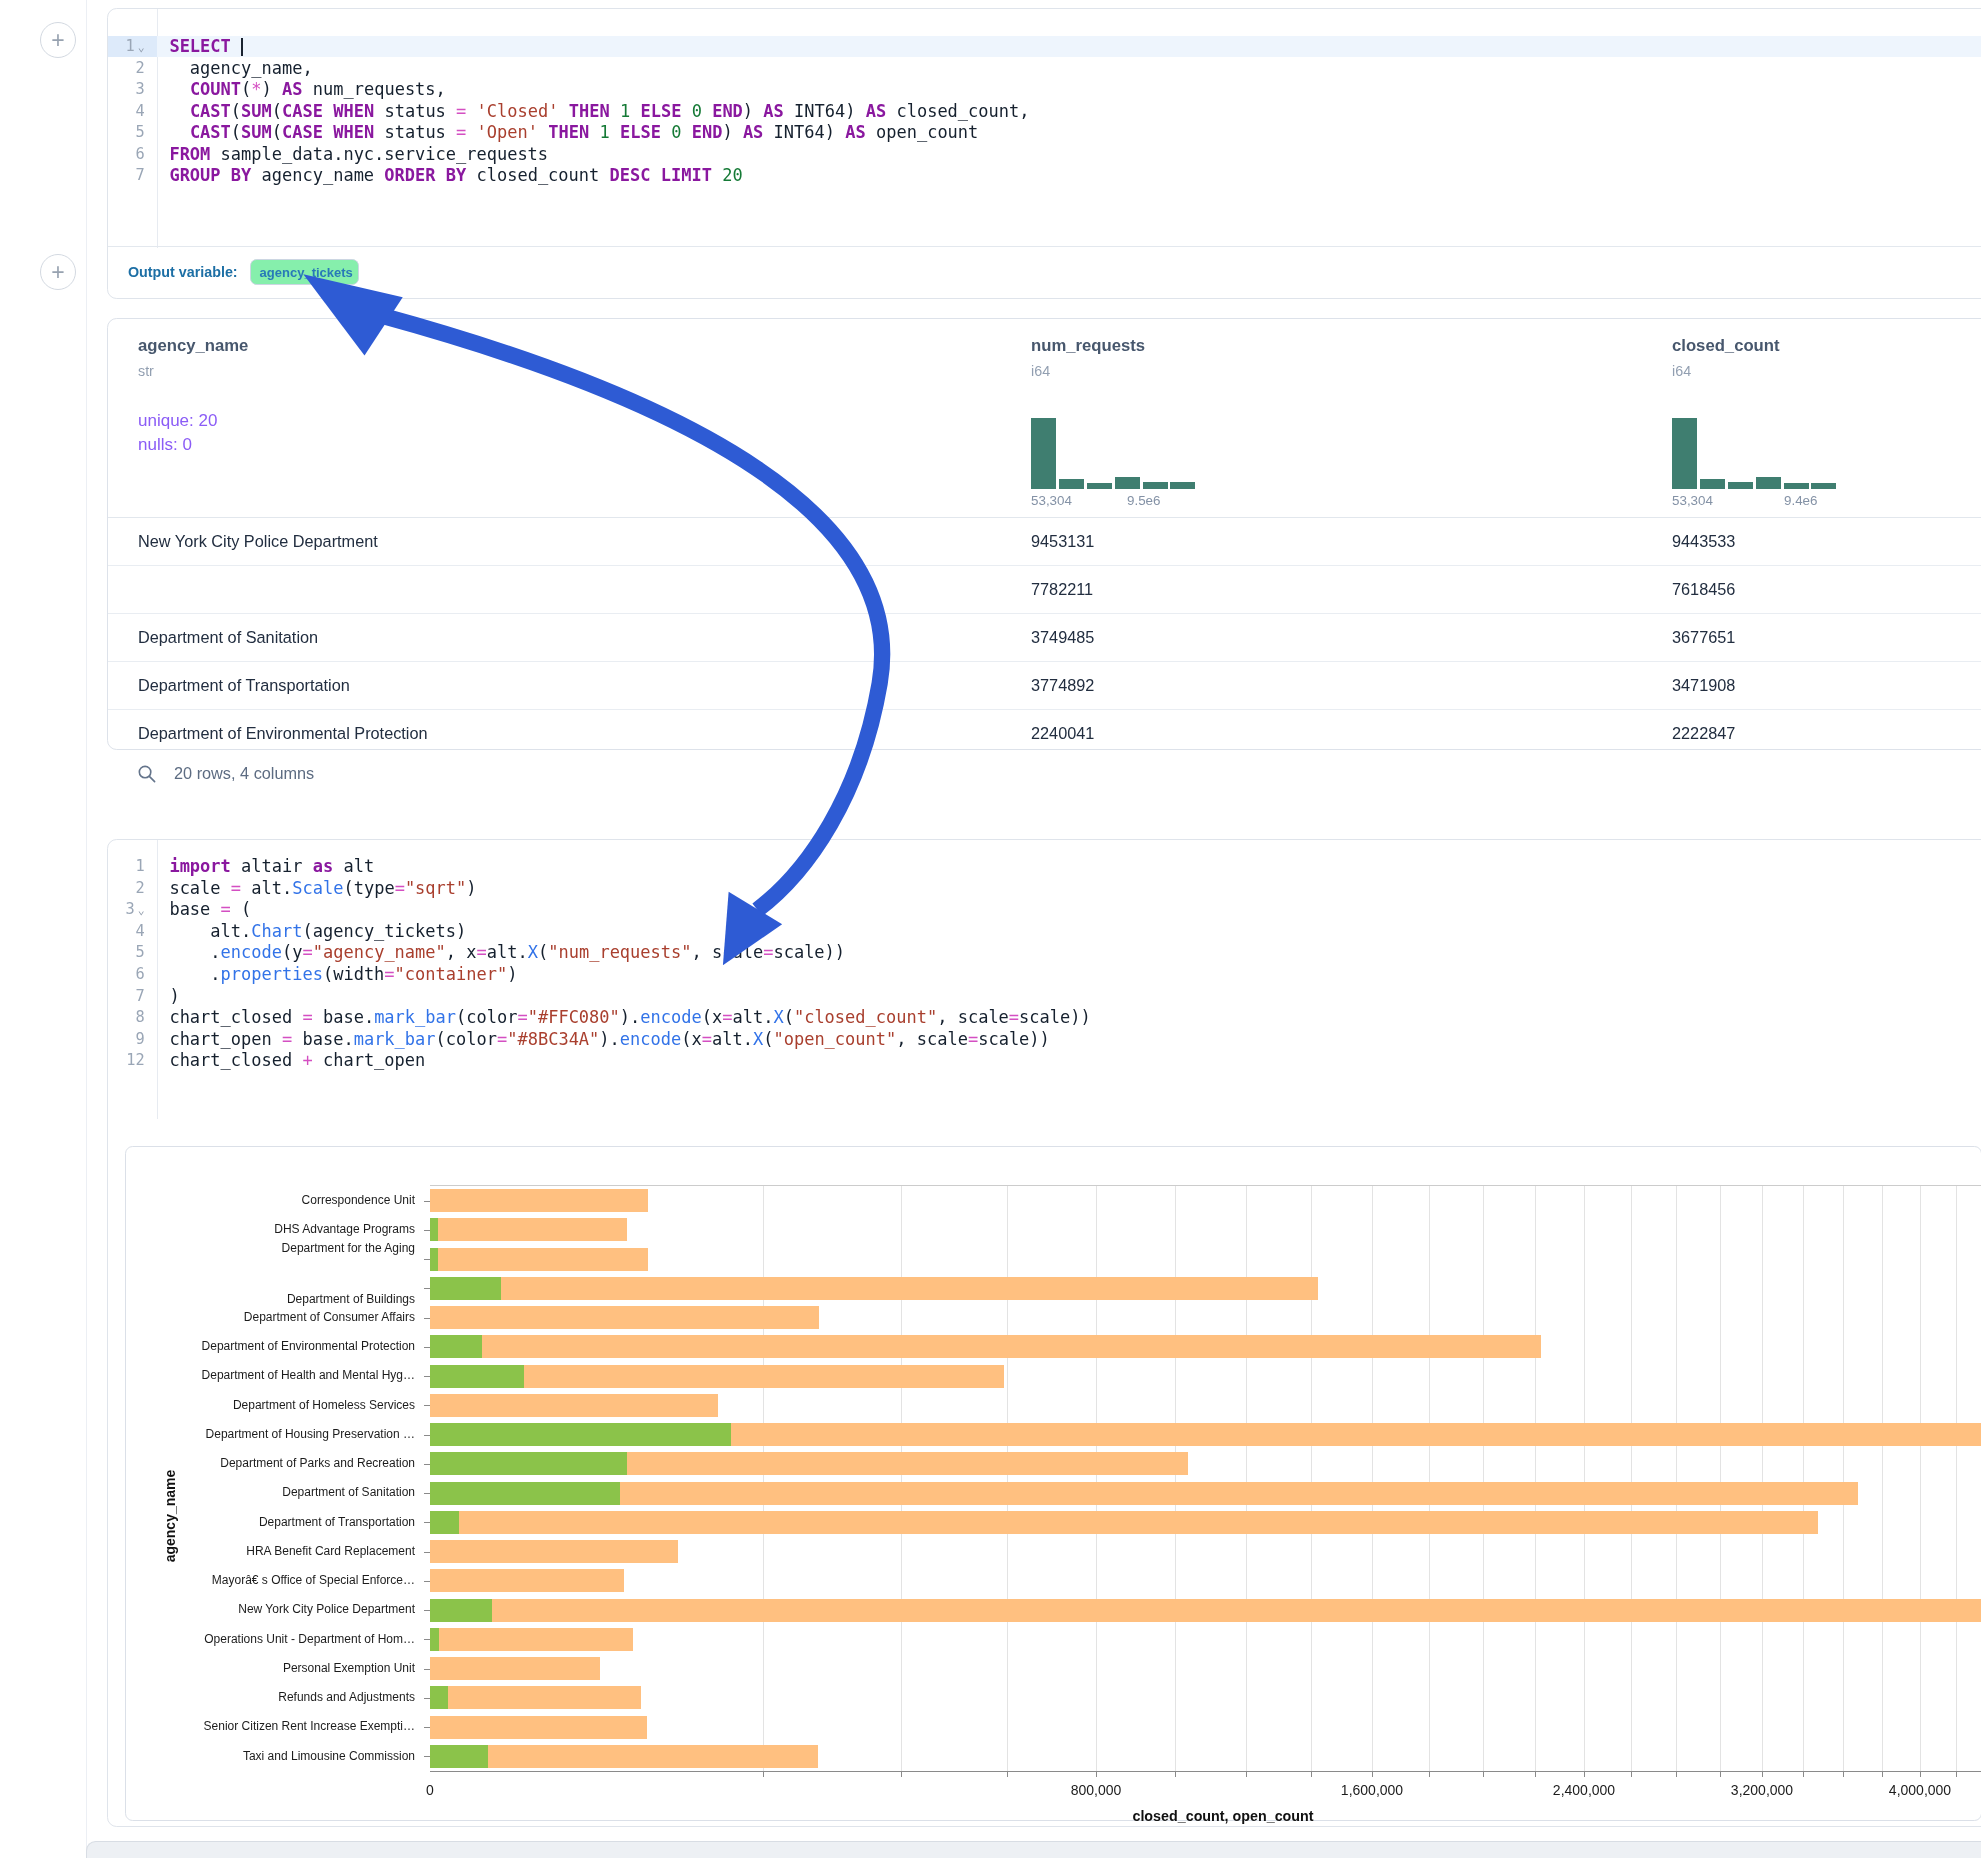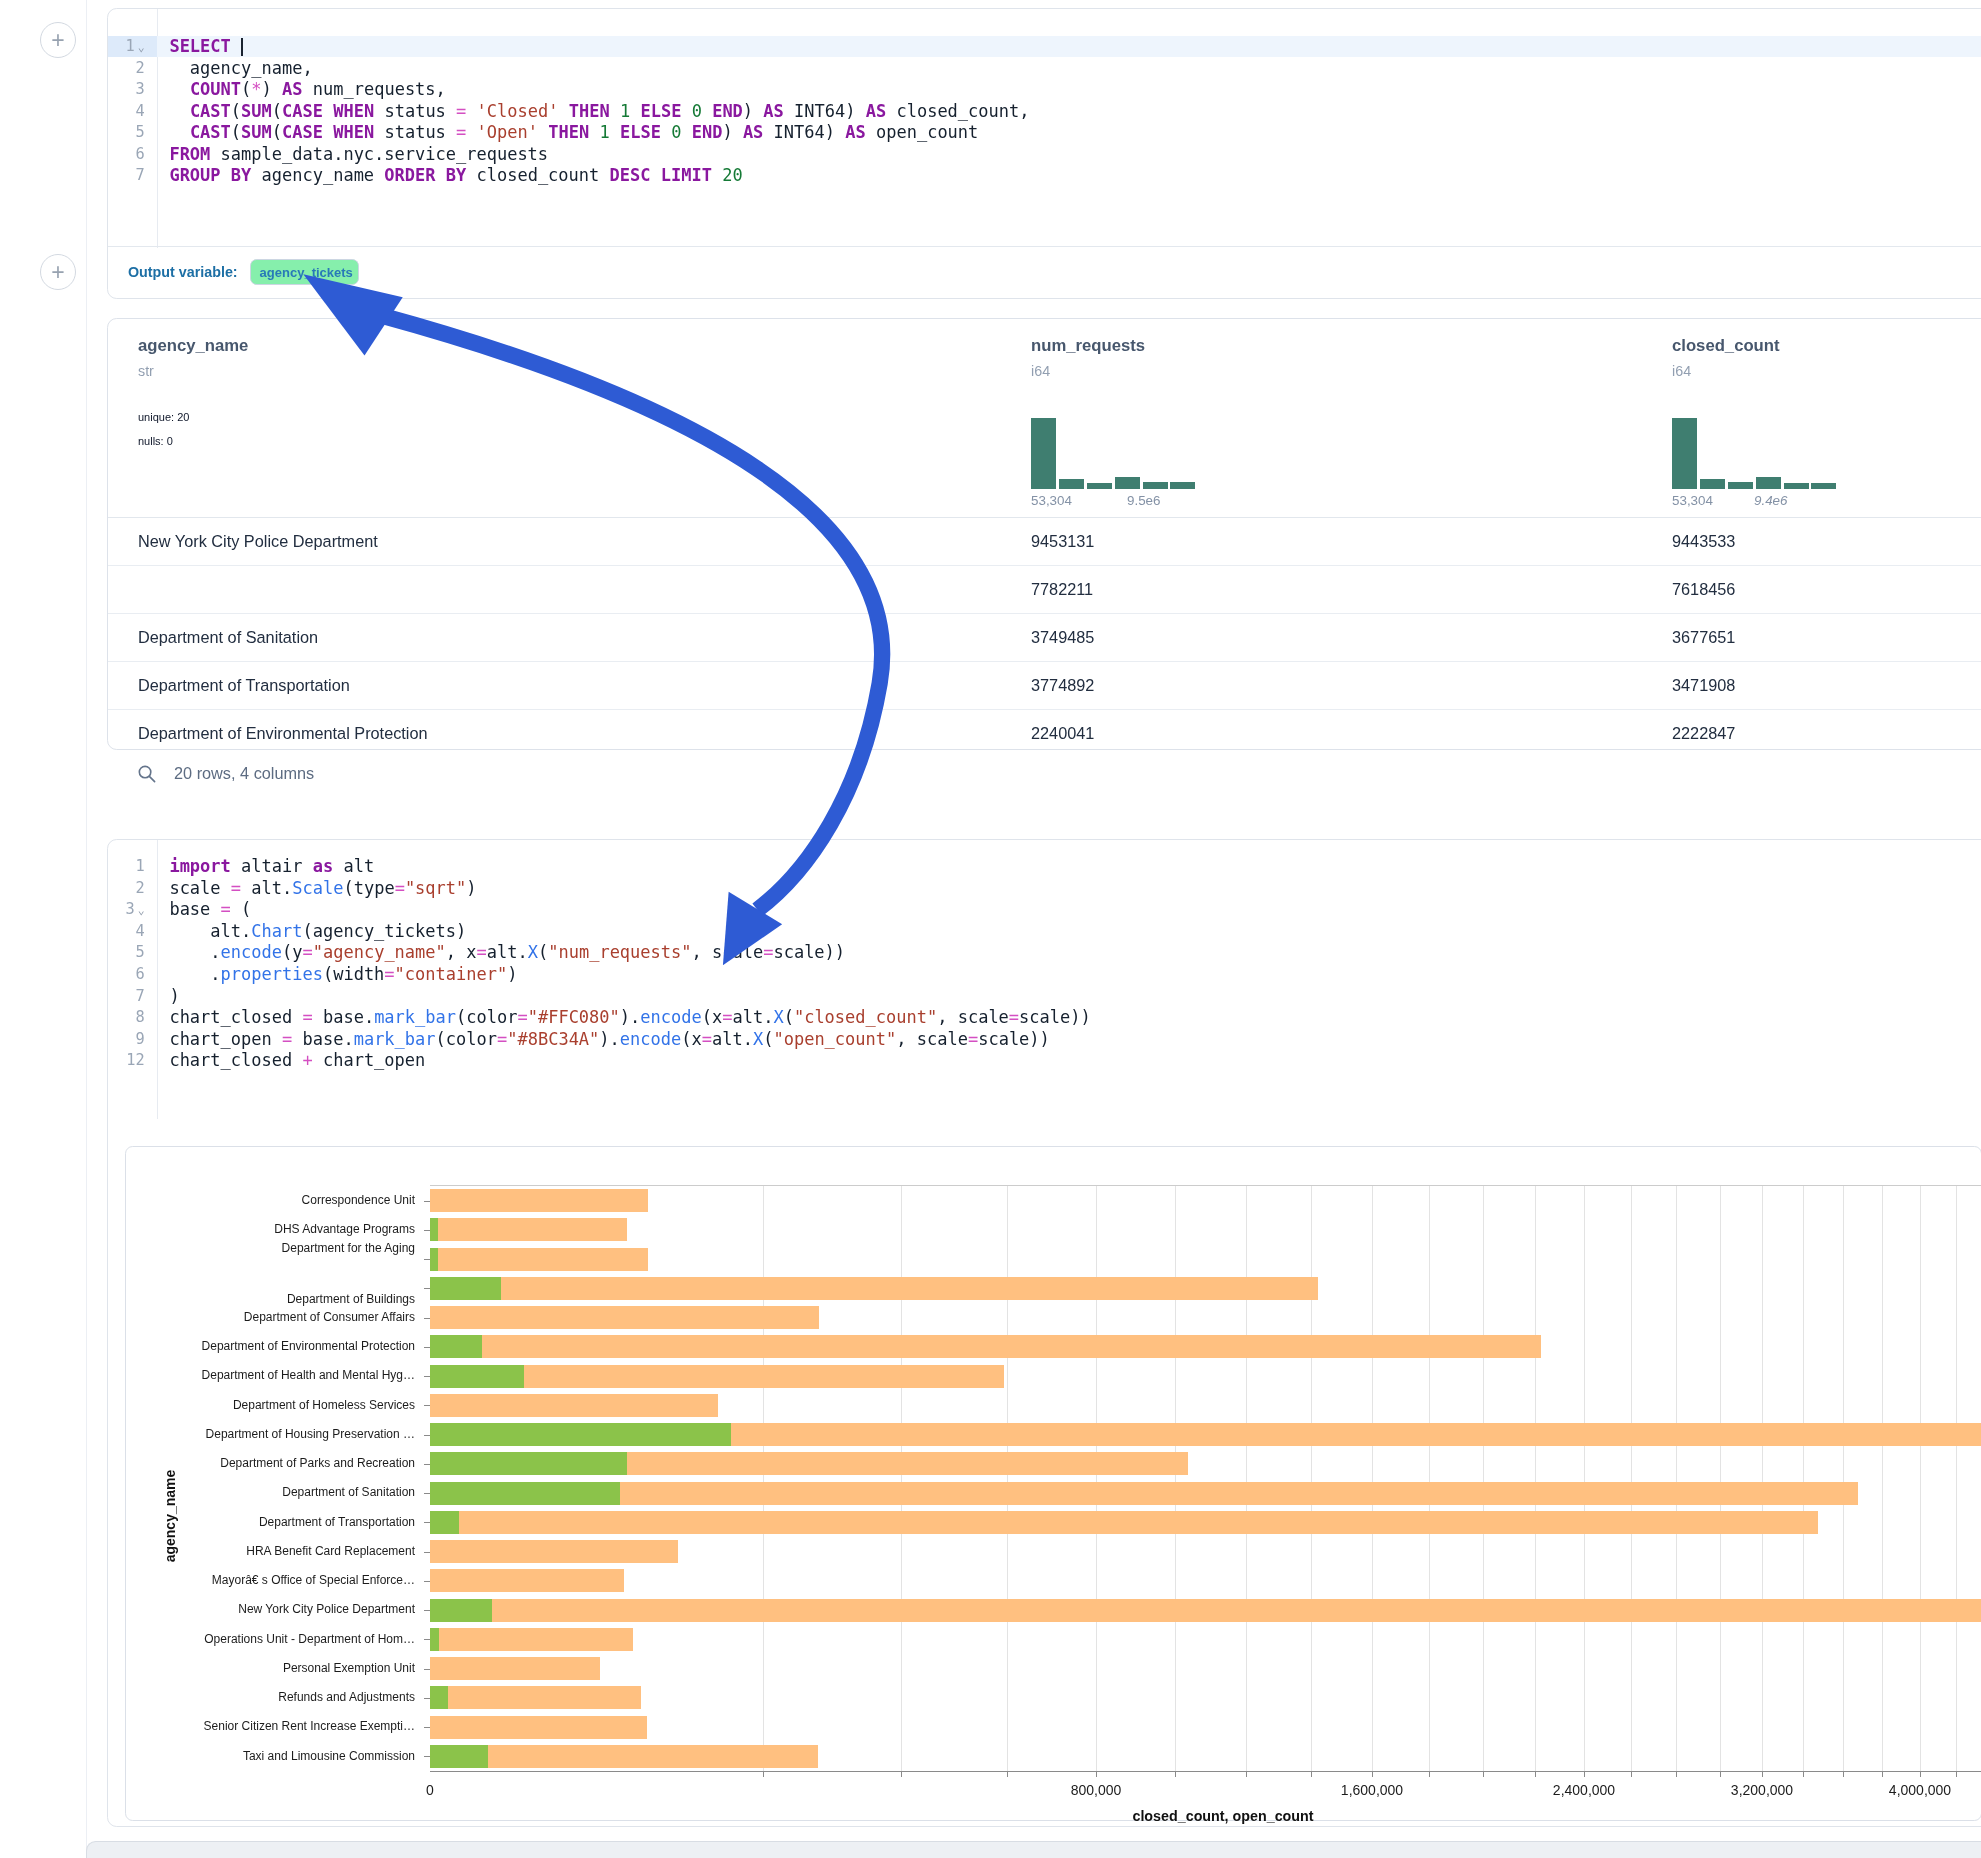--- a/index.html
+++ b/index.html
@@ -32,21 +32,21 @@
   .outvar-label{font-weight:bold;font-size:14.3px;color:#1d6fa5;}
   .outvar-pill{border:1px solid #ccd6e2;border-radius:6.7px;padding:4.8px 8.6px;color:#2879b8;font-weight:bold;
         font-size:13px;max-width:90px;overflow:hidden;white-space:nowrap;background:#86efac;}
   
   .table-card{position:absolute;left:107px;top:318px;width:1902px;height:432px;background:#fff;
         border:1px solid #dde2ea;border-radius:9.6px;box-sizing:border-box;overflow:hidden;}
   .tbl-header{position:relative;height:198px;border-bottom:1px solid #e2e7ed;}
   .tbl-col{position:absolute;top:0;width:306px;}
   .tbl-col .cname{position:absolute;top:17px;font-weight:bold;font-size:16.7px;color:#47576d;white-space:nowrap;}
   .tbl-col .ctype{position:absolute;top:44px;font-size:14.3px;color:#929fb1;}
-  .tbl-col .cstat{position:absolute;font-size:11px;color:#0f172a;white-space:nowrap;}
+  .tbl-col .cstat{position:absolute;font-size:17px;color:#8b5cf6;white-space:nowrap;}
   .hist{position:absolute;top:99px;height:71px;display:flex;align-items:flex-end;gap:2.9px;}
   .hist .hbar{width:25px;}
   .hist-lab{position:absolute;top:174px;font-size:13.4px;color:#8492a6;white-space:nowrap;}
   .tbl-row{position:relative;height:47px;}
   .tbl-row + .tbl-row{border-top:1px solid #e9edf2;}
   .tbl-row:first-child{border-top:none;}
   .tbl-row span{position:absolute;line-height:47px;font-size:16.3px;color:#222e40;white-space:nowrap;}
   .tbl-footer{position:absolute;left:136px;top:763px;display:flex;align-items:center;gap:17px;
         color:#5d6c82;font-size:16.3px;}
   
@@ -120,21 +120,21 @@
           <div class="ctype">i64</div>
           <div class="hist" style="left: 0px;">
             <div class="hbar" style="height: 71px; background: rgb(63, 126, 112);"></div>
             <div class="hbar" style="height: 10.5px; background: rgb(63, 126, 112);"></div>
             <div class="hbar" style="height: 6.7px; background: rgb(63, 126, 112);"></div>
             <div class="hbar" style="height: 12.4px; background: rgb(63, 126, 112);"></div>
             <div class="hbar" style="height: 5.7px; background: rgb(63, 126, 112);"></div>
             <div class="hbar" style="height: 5.7px; background: rgb(63, 126, 112);"></div>
           </div>
           <div class="hist-lab" style="left: 0px;">53,304</div>
-          <div class="hist-lab" style="left: 82px; font-style: italic;">9.4e6</div>
+          <div class="hist-lab" style="left: 112px;">9.4e6</div>
         </div>
       </div>
     <div id="tbl-rows">
         <div class="tbl-row">
           <span style="left: 30px;">New York City Police Department</span>
           <span style="left: 923px;">9453131</span>
           <span style="left: 1564px;">9443533</span>
         </div>
         <div class="tbl-row">
           <span style="left: 923px;">7782211</span>

